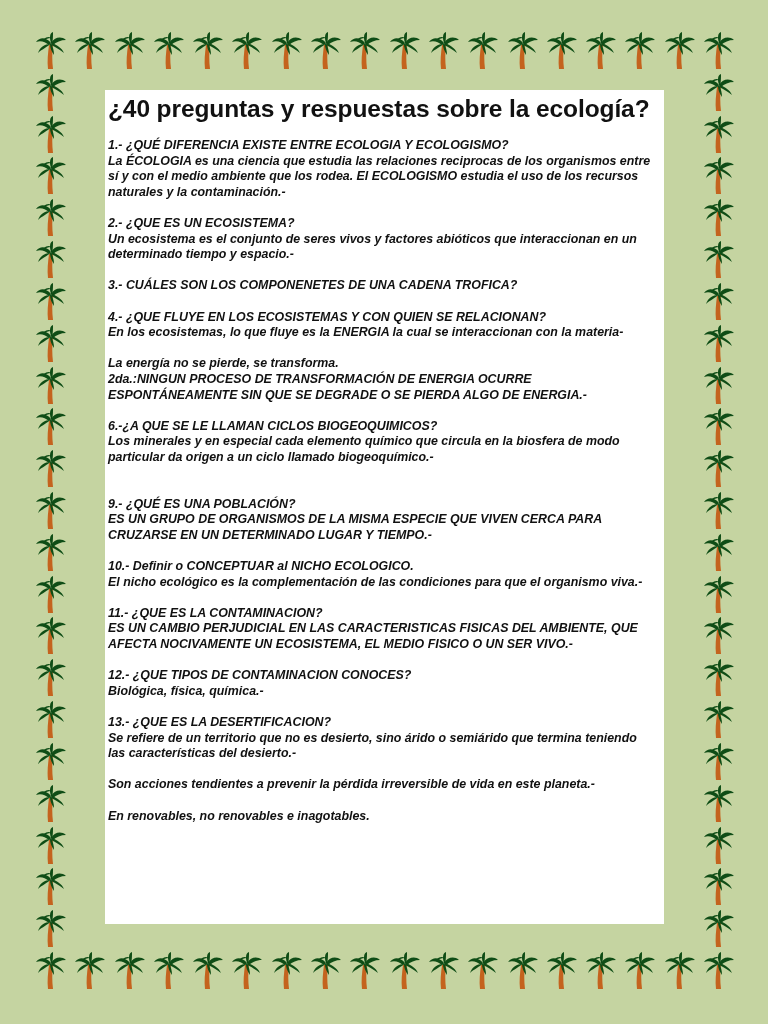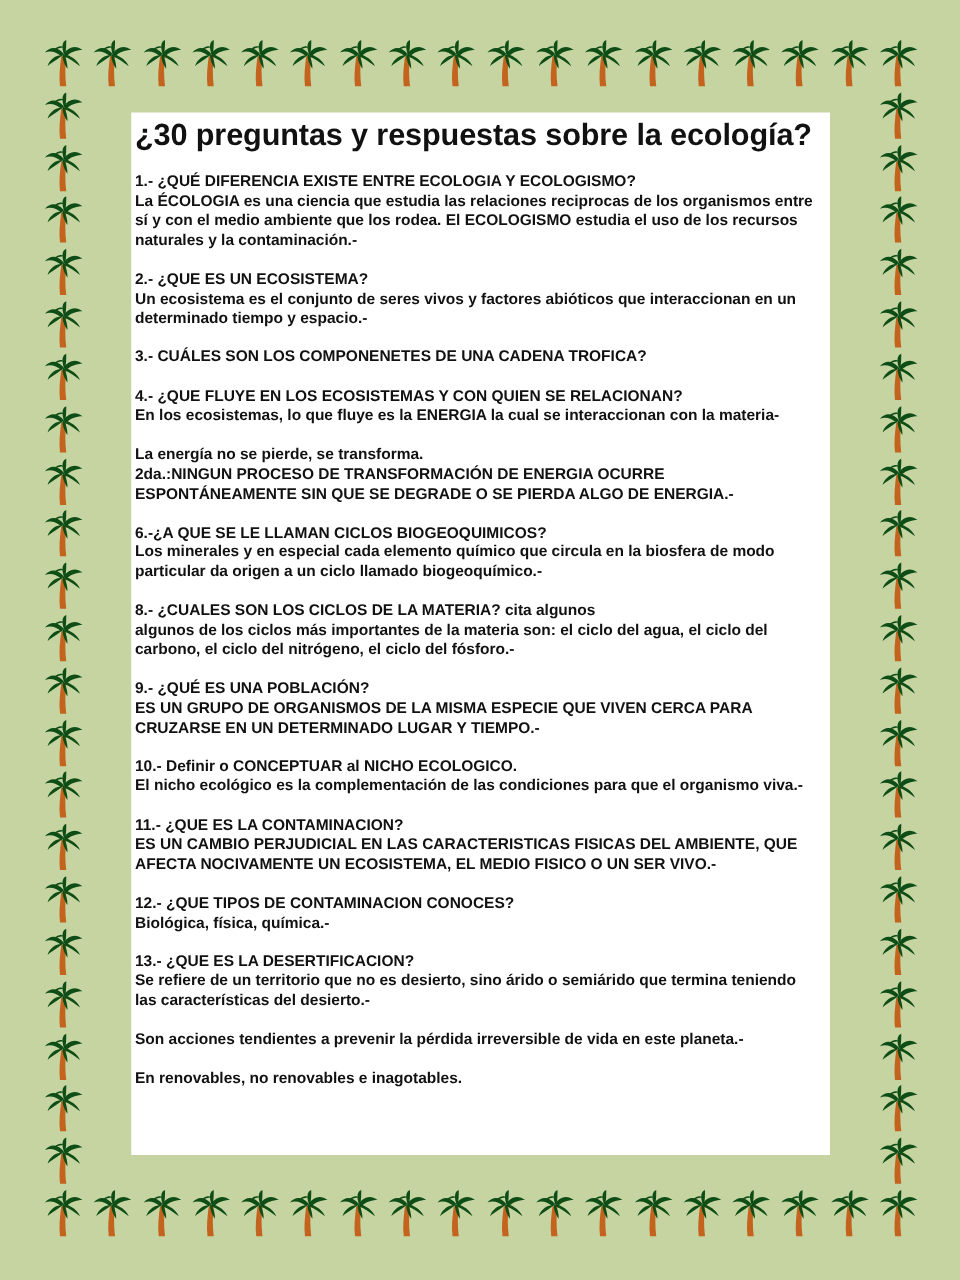--- a/index.html
+++ b/index.html
@@ -13,21 +13,21 @@
   #sheet {
     position:absolute; left:105px; top:90px; width:559px; height:834px;
     background:#ffffff; box-sizing:border-box; padding:4px 3px 0 3px;
     color:#111;
   }
   #title {
     font-size:24.5px; font-weight:bold; margin:0; line-height:30px;
     letter-spacing:-0.1px; color:#111;
   }
   .qa { margin:0; font-size:12.4px; font-weight:bold; line-height:15.6px; }
-  .qa .q, .qa .a { display:block; white-space:pre-line; }
+  .qa .q, .qa .a { display:block; white-space:pre-line;font-style:italic; }
   .gap { height:15.6px; }
   .gap-title { height:14px; }
 </style>
 </head>
 <body>
 
 <div id="border">
     <div class="palm" style="left: 34px; top: 31px;">
       <svg viewBox="0 0 34 40" xmlns="http://www.w3.org/2000/svg">
         <path d="M15 14 C14 22 13 30 14 38 L19 38 C18 30 18 22 19 14 Z" fill="#c4631e"></path>
@@ -960,21 +960,21 @@
         <path d="M17 12 C15 6 16 2 19 1 C19 5 19 9 18 13 Z" fill="#0f4d16"></path>
         <path d="M17 12 C21 6 27 5 32 9 C27 9 22 11 19 14 Z" fill="#0f4d16"></path>
         <path d="M18 12 C23 14 28 17 30 22 C26 19 22 16 17 14 Z" fill="#0f4d16"></path>
         <path d="M17 12 C19 16 20 20 20 24 C17 20 16 16 16 13 Z" fill="#0f4d16"></path>
         <path d="M10 8 C12 6 15 5 17 7 C14 7 12 8 10 9 Z" fill="#0f4d16"></path>
       </svg>
     </div>
   </div>
 
 <div id="sheet">
-  <h1 id="title">¿30 preguntas y respuestas sobre la ecología?</h1>
+  <h1 id="title">¿40 preguntas y respuestas sobre la ecología?</h1>
   <div class="gap-title"></div>
 
   <div class="qa">
     <span class="q">1.- ¿QUÉ DIFERENCIA EXISTE ENTRE ECOLOGIA Y ECOLOGISMO?</span>
     <span class="a">La ÉCOLOGIA es una ciencia que estudia las relaciones reciprocas de los organismos entre
 sí y con el medio ambiente que los rodea. El ECOLOGISMO estudia el uso de los recursos
 naturales y la contaminación.-</span>
   </div>
   <div class="gap"></div>
 
@@ -1003,25 +1003,20 @@
   </div>
   <div class="gap"></div>
 
   <div class="qa">
     <span class="q">6.-¿A QUE SE LE LLAMAN CICLOS BIOGEOQUIMICOS?</span>
     <span class="a">Los minerales y en especial cada elemento químico que circula en la biosfera de modo
 particular da origen a un ciclo llamado biogeoquímico.-</span>
   </div>
   <div class="gap"></div>
 
-  <div class="qa">
-    <span class="q">8.- ¿CUALES SON LOS CICLOS DE LA MATERIA? cita algunos</span>
-    <span class="a">algunos de los ciclos más importantes de la materia son: el ciclo del agua, el ciclo del
-carbono, el ciclo del nitrógeno, el ciclo del fósforo.-</span>
-  </div>
   <div class="gap"></div>
 
   <div class="qa">
     <span class="q">9.- ¿QUÉ ES UNA POBLACIÓN?</span>
     <span class="a">ES UN GRUPO DE ORGANISMOS DE LA MISMA ESPECIE QUE VIVEN CERCA PARA
 CRUZARSE EN UN DETERMINADO LUGAR Y TIEMPO.-</span>
   </div>
   <div class="gap"></div>
 
   <div class="qa">

